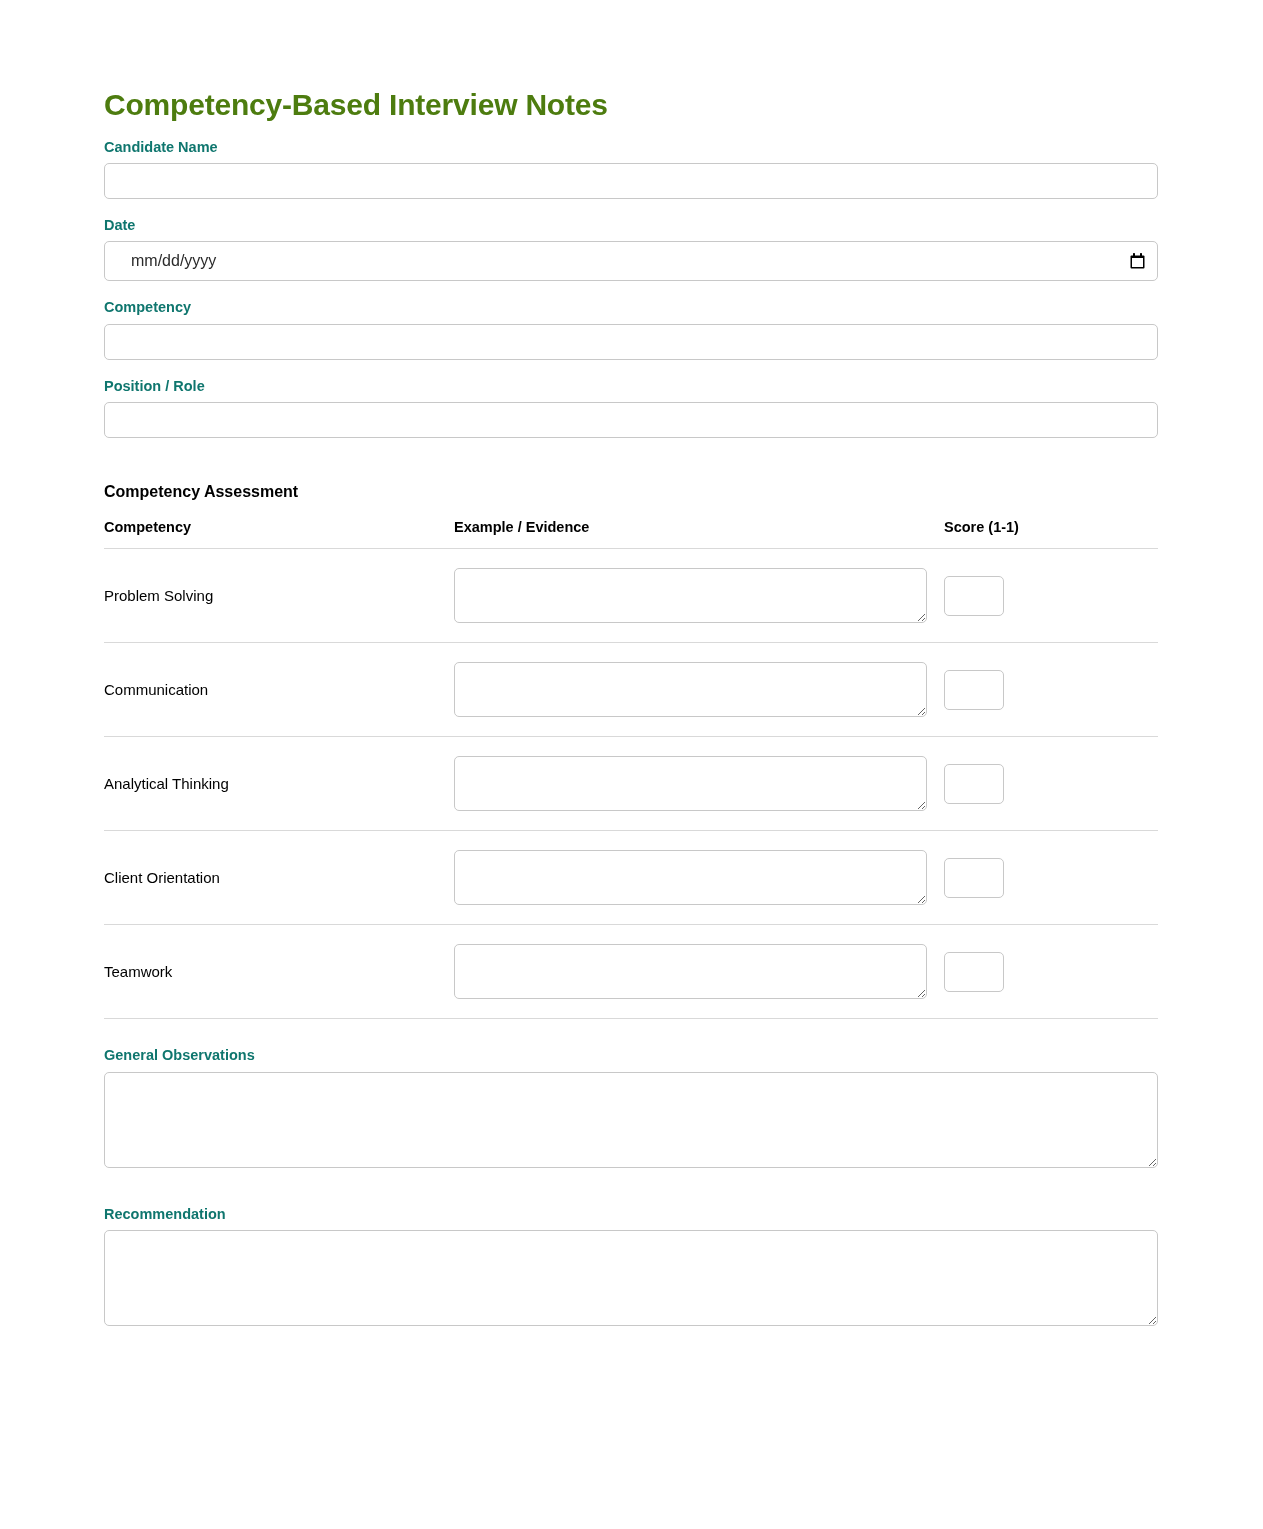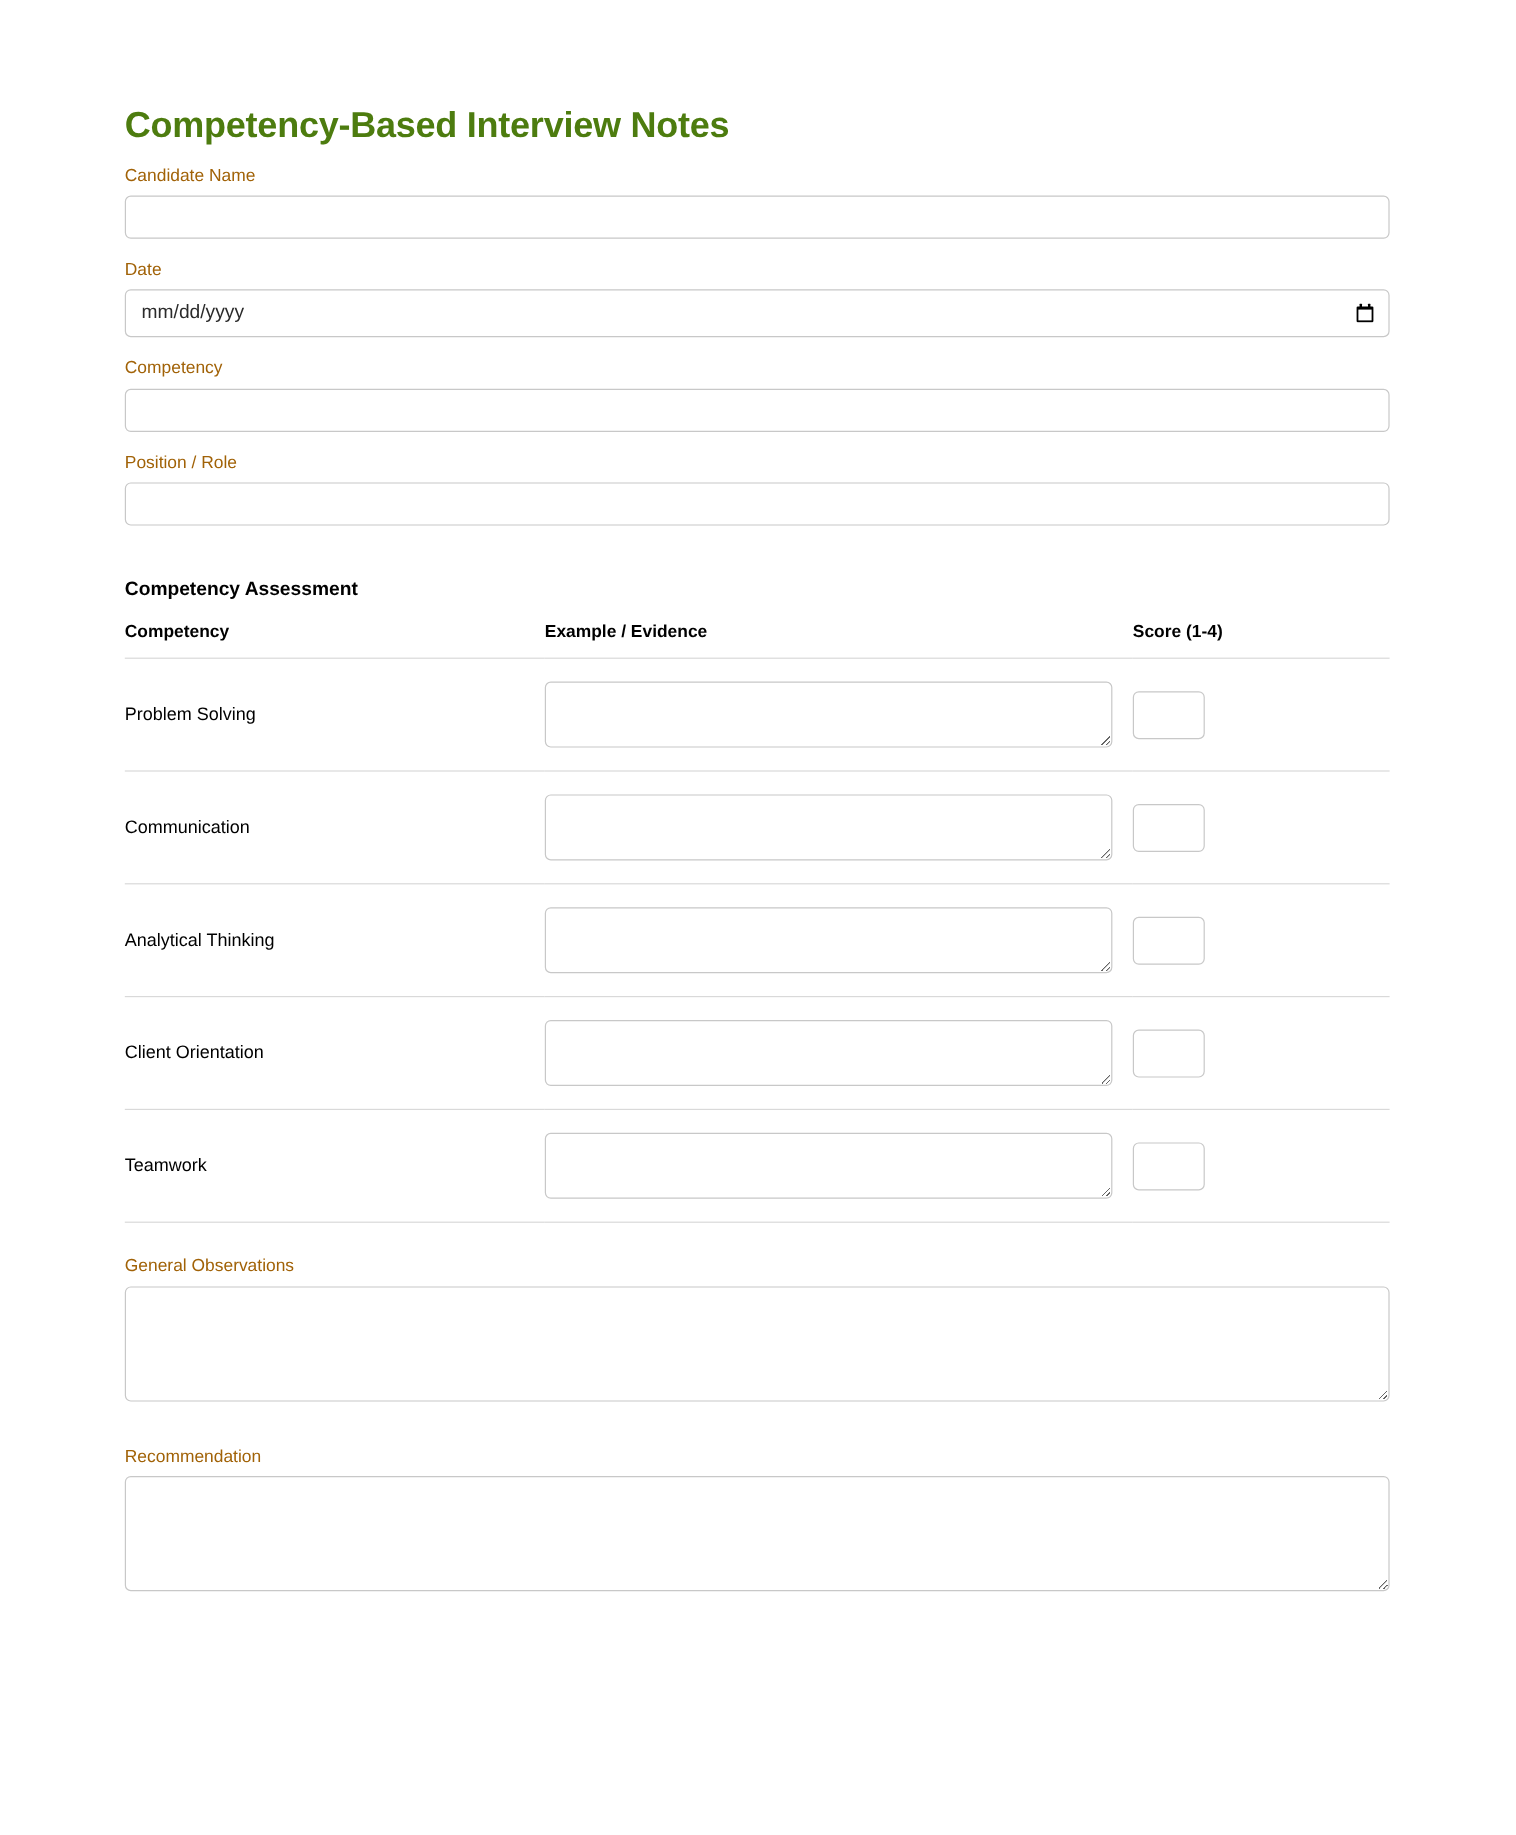--- a/index.html
+++ b/index.html
@@ -31,22 +31,22 @@
   h1.doc-title {
     font-size: 30px;
     font-weight: bold;
     margin: 0 0 16px 0;
     letter-spacing: -0.2px;
     line-height: 1.15;
     color: #4d7c0f;
   }
   .field-label {
     font-size: 14.5px;
-    font-weight: normal;
-    color: #a16207;
+    font-weight: bold;
+    color: #0f766e;
     margin: 0 0 7px 0;
     line-height: 1.2;
   }
   .field-block { margin-bottom: 18px; }
   input.text-input {
     display: block;
     width: 1054px;
     height: 36px;
     padding: 6px 10px;
     font-family: "Liberation Sans", sans-serif;
@@ -59,21 +59,21 @@
   }
   .date-shell { position: relative; width: 1054px; }
   .date-faux {
     display: flex;
     align-items: center;
     width: 1054px;
     height: 40px;
     border: 1px solid #c8c8c8;
     border-radius: 5px;
     background: #fff;
-    padding: 0 12px 0 13px;
+    padding: 0 12px 0 26px;
   }
   .date-placeholder {
     font-size: 16px;
     color: #2b2b2b;
     flex: 1;
     line-height: 1;
   }
   .cal-icon {
     width: 15px;
     height: 16px;
@@ -198,21 +198,21 @@
       <input class="text-input" type="text" placeholder="" style="">
     </div>
 
     <div class="section-heading">Competency Assessment</div>
 
     <table class="assess">
       <thead>
         <tr>
           <th class="col-comp">Competency</th>
           <th class="col-ev">Example / Evidence</th>
-          <th class="col-score">Score (1-4)</th>
+          <th class="col-score">Score (1-1)</th>
         </tr>
       </thead>
       <tbody id="assess-body">
           <tr>
             <td class="cell-comp">Problem Solving</td>
             <td class="cell-ev">
               <textarea class="evidence" style=""></textarea>
             </td>
             <td class="cell-score">
               <input type="text" class="score-input" style="">

